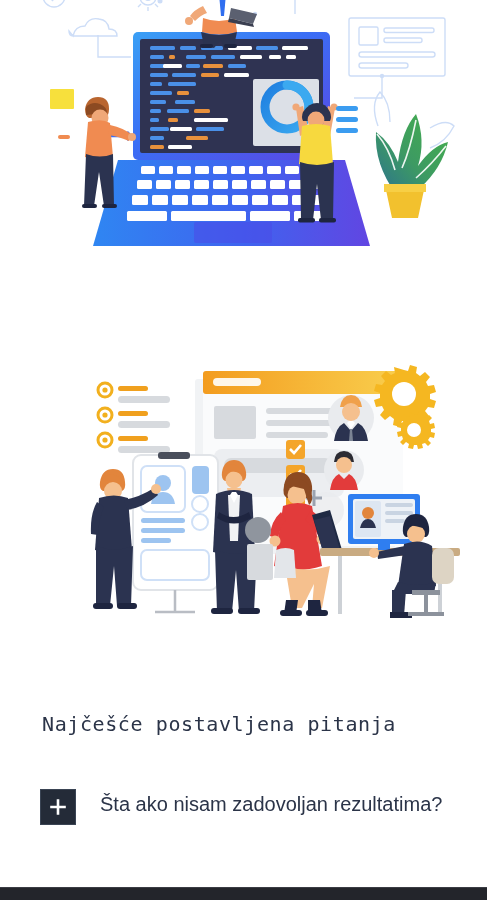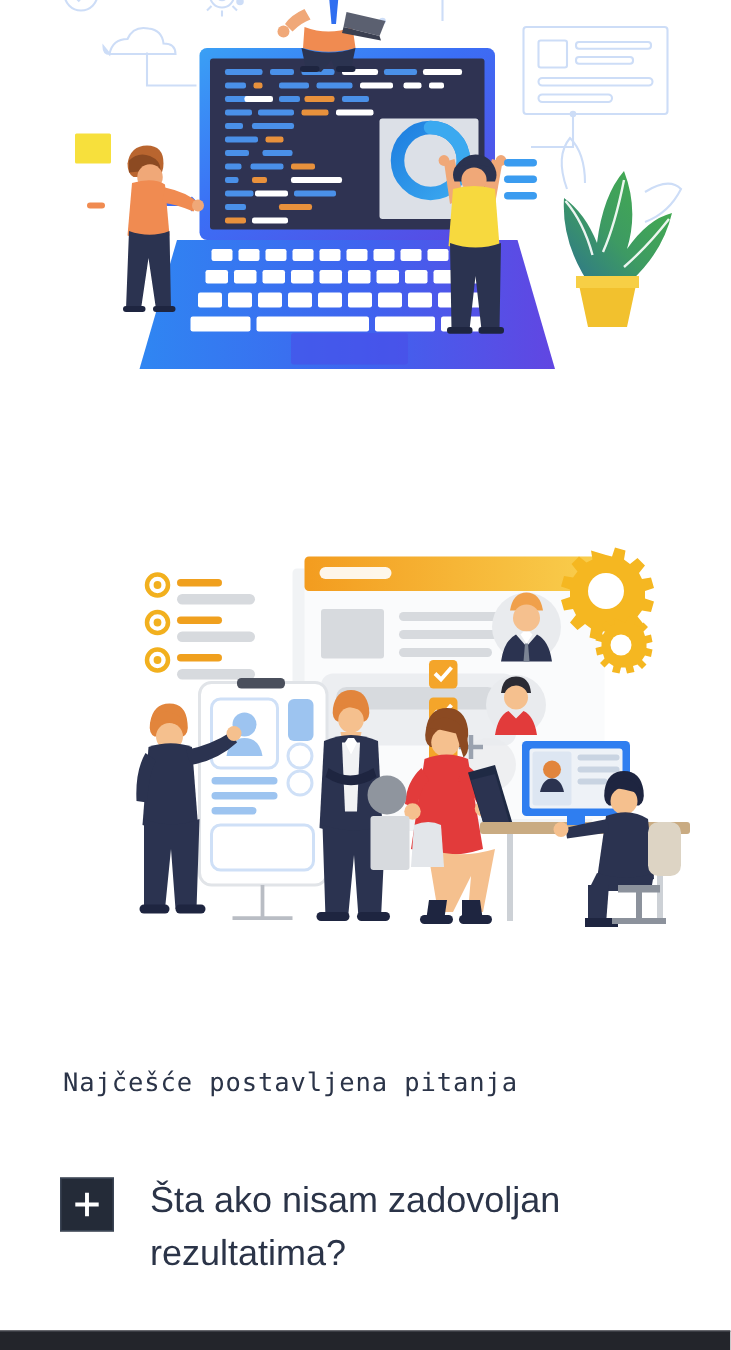--- a/index.html
+++ b/index.html
@@ -12,21 +12,21 @@
   .page { position: relative; width: 487px; height: 900px; background:#fff; }
 
   
   .illus-coding { position: absolute; left:0; top:-6px; width:487px; height:275px; }
   .illus-hr     { position: absolute; left:0; top:352px; width:487px; height:280px; }
 
   
   .faq { position:absolute; left:0; top:712px; width:487px; }
   .faq-title {
     margin-left:42px;
-    font-size:17px;
+    font-size:20px;
     letter-spacing:0.6px;
     color:#2b3448;
     font-family:"DejaVu Sans Mono", monospace;
     font-weight:400;
   }
   .faq-item {
     display:flex;
     align-items:flex-start;
     margin-top:51px;
     margin-left:40px;
@@ -36,21 +36,21 @@
     flex:0 0 auto;
     width:36px; height:36px;
     background:#242b38;
     border:1px solid #3a4454;
     display:flex; align-items:center; justify-content:center;
     margin-top:2px;
   }
   .faq-plus svg { display:block; }
   .faq-q {
     margin-left:24px;
-    font-size:24px;
+    font-size:20px;
     line-height:35px;
     color:#2b3448;
     font-family:"Liberation Sans", sans-serif;
     font-weight:400;
   }
 
   
   .bottom-bar {
     position:absolute; left:0; bottom:0;
     width:487px; height:13px;

